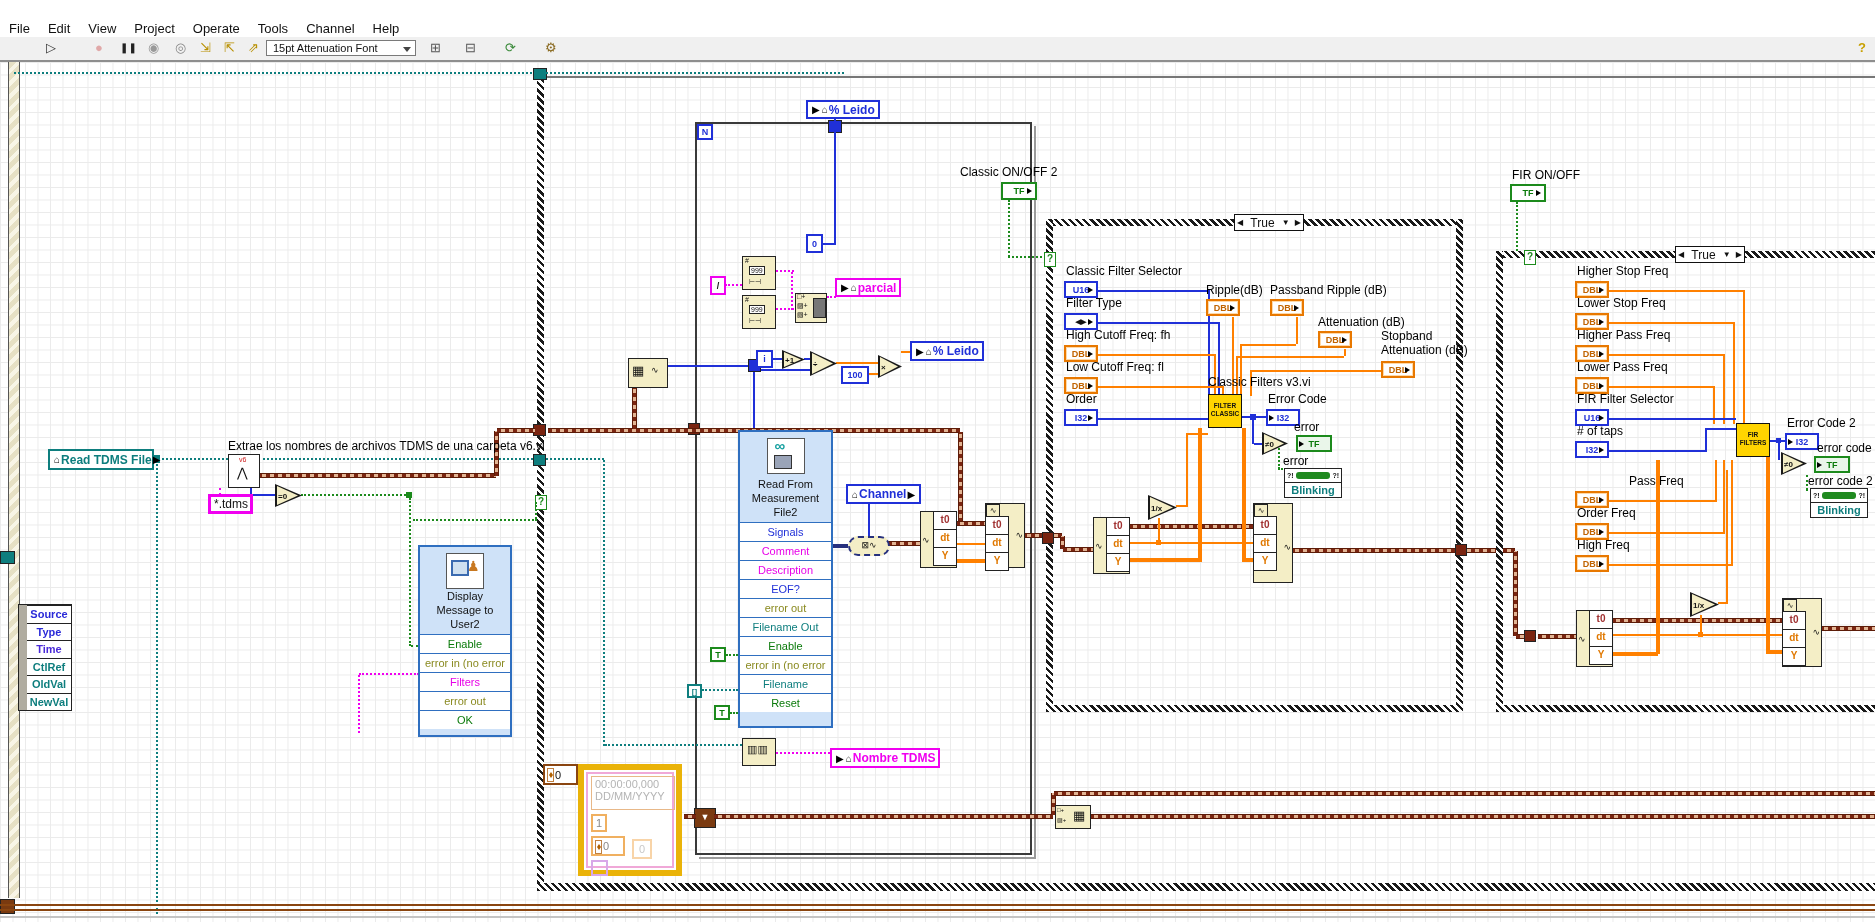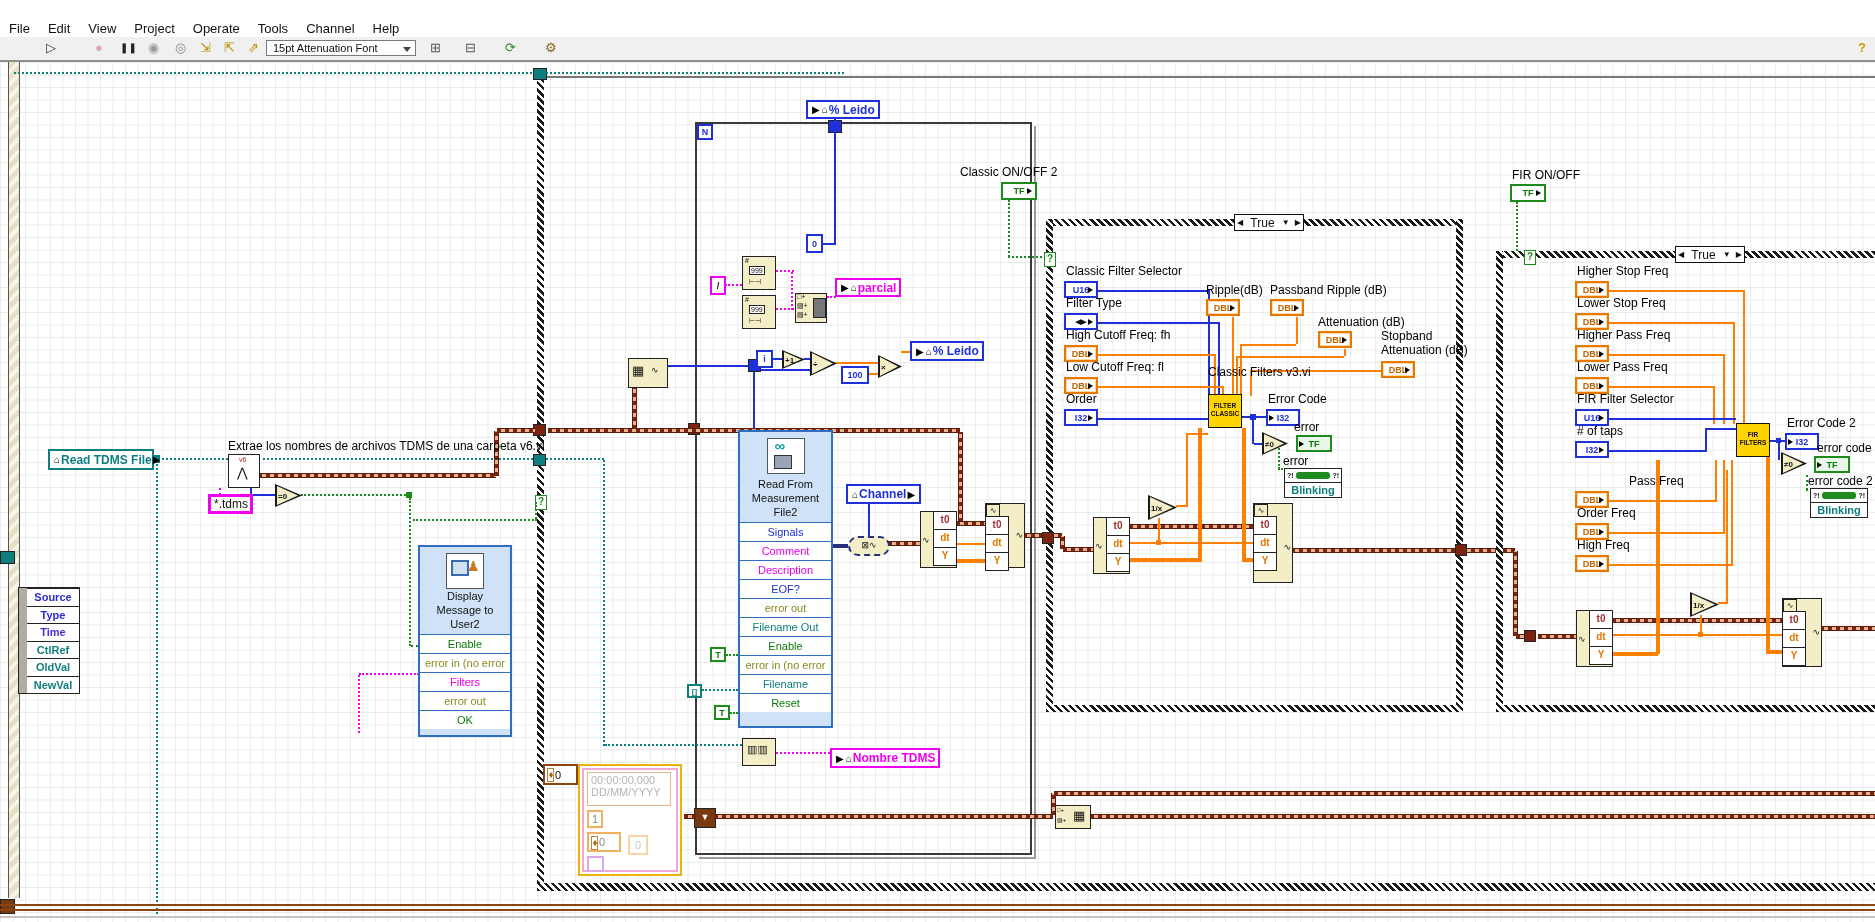--- a/index.html
+++ b/index.html
@@ -312,21 +312,21 @@
     <span class="gsym" style="left:8px;top:10px;font-size:13px">⋀</span>
   </div>
   <div class="nlab" style="left:208px;top:494px;width:45px;height:20px;border:3px solid #f000f0;color:#111;font-weight:normal">
     <span>*.tdms</span>
   </div>
   <div class="tri" style="left:275px;top:484px;width:27px;height:23px">
       <div class="in"></div>
       <span class="t">=0</span>
     </div>
 
-  <div class="evnode" style="left:18px;top:587px;width:62px;height:107px">
+  <div class="evnode" style="left:18px;top:604px;width:54px;height:107px">
     <div class="evbar"></div>
     <div class="erow" style="color:#2a2ad8">Source</div>
     <div class="erow" style="color:#2a2ad8">Type</div>
     <div class="erow" style="color:#4a2ad8">Time</div>
     <div class="erow" style="color:#0e7e7e">CtlRef</div>
     <div class="erow" style="color:#0e7e7e">OldVal</div>
     <div class="erow" style="color:#0e7e7e">NewVal</div>
   </div>
 
   <div class="xvi" style="left:418px;top:545px;width:94px;height:192px">
@@ -458,21 +458,21 @@
   <div class="nlab" style="left:830px;top:748px;height:20px;border:2px solid #f000f0;color:#f000f0">
     <span class="g">▶</span>
     <span class="g">⌂</span>
     <span>Nombre TDMS</span>
   </div>
 
   <div class="term b-maroon" style="left:543px;top:764px;width:35px;height:21px;justify-content:flex-start;padding-left:10px;font-size:11px;font-weight:normal">
     <div class="spin"></div>
     <span>0</span>
   </div>
-  <div class="abs" style="left:578px;top:764px;width:104px;height:112px;border:2px solid #eab308;background:#fff;box-sizing:border-box">
+  <div class="abs" style="left:578px;top:764px;width:104px;height:112px;border:6px solid #eab308;background:#fff;box-sizing:border-box">
     <div class="abs" style="left:2px;top:2px;right:2px;bottom:2px;border:2px solid #f0a8d8"></div>
     <div class="abs" style="left:7px;top:6px;width:84px;height:34px;border:1px solid #e8b888;color:#b4b4b4;font-size:11px;padding:1px 3px;box-sizing:border-box">
       <div>00:00:00,000</div>
       <div>DD/MM/YYYY</div>
     </div>
     <div class="abs" style="left:7px;top:44px;width:16px;height:18px;border:2px solid #f0b060;color:#888;font-size:11px;text-align:center;line-height:14px;box-sizing:border-box">1</div>
     <div class="abs" style="left:7px;top:66px;width:34px;height:20px;border:2px solid #f0b060;color:#888;font-size:11px;line-height:16px;padding-left:10px;box-sizing:border-box">
       <div class="spin"></div>
       <span>0</span>
     </div>
@@ -545,21 +545,21 @@
       <span>DBL</span>
       <i class="tr"></i>
     </div>
   <div class="lbl" style="left:1381px;top:329px">Stopband</div>
   <div class="lbl" style="left:1381px;top:343px">Attenuation (dB)</div>
   <div class="term b-orange" style="left:1381px;top:361px;width:34px;height:17px">
       <span>DBL</span>
       <i class="tr"></i>
     </div>
 
-  <div class="lbl" style="left:1208px;top:365px">Classic Filters v3.vi</div>
+  <div class="lbl" style="left:1208px;top:375px">Classic Filters v3.vi</div>
   <div class="fvi" style="left:1208px;top:394px;width:34px;height:34px">
     <div>FILTER</div>
       <div>CLASSIC</div>
   </div>
   <div class="lbl" style="left:1268px;top:392px">Error Code</div>
   <div class="term b-blue" style="left:1266px;top:409px;width:34px;height:17px">
       <i class="tl"></i>
       <span>I32</span>
     </div>
   <div class="tri" style="left:1262px;top:432px;width:26px;height:23px">

